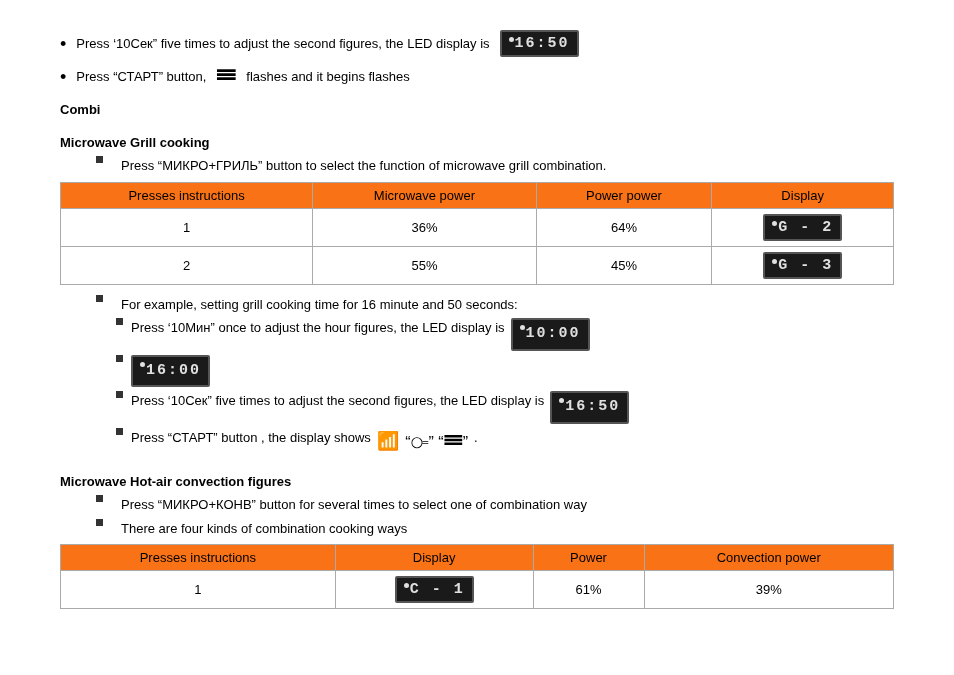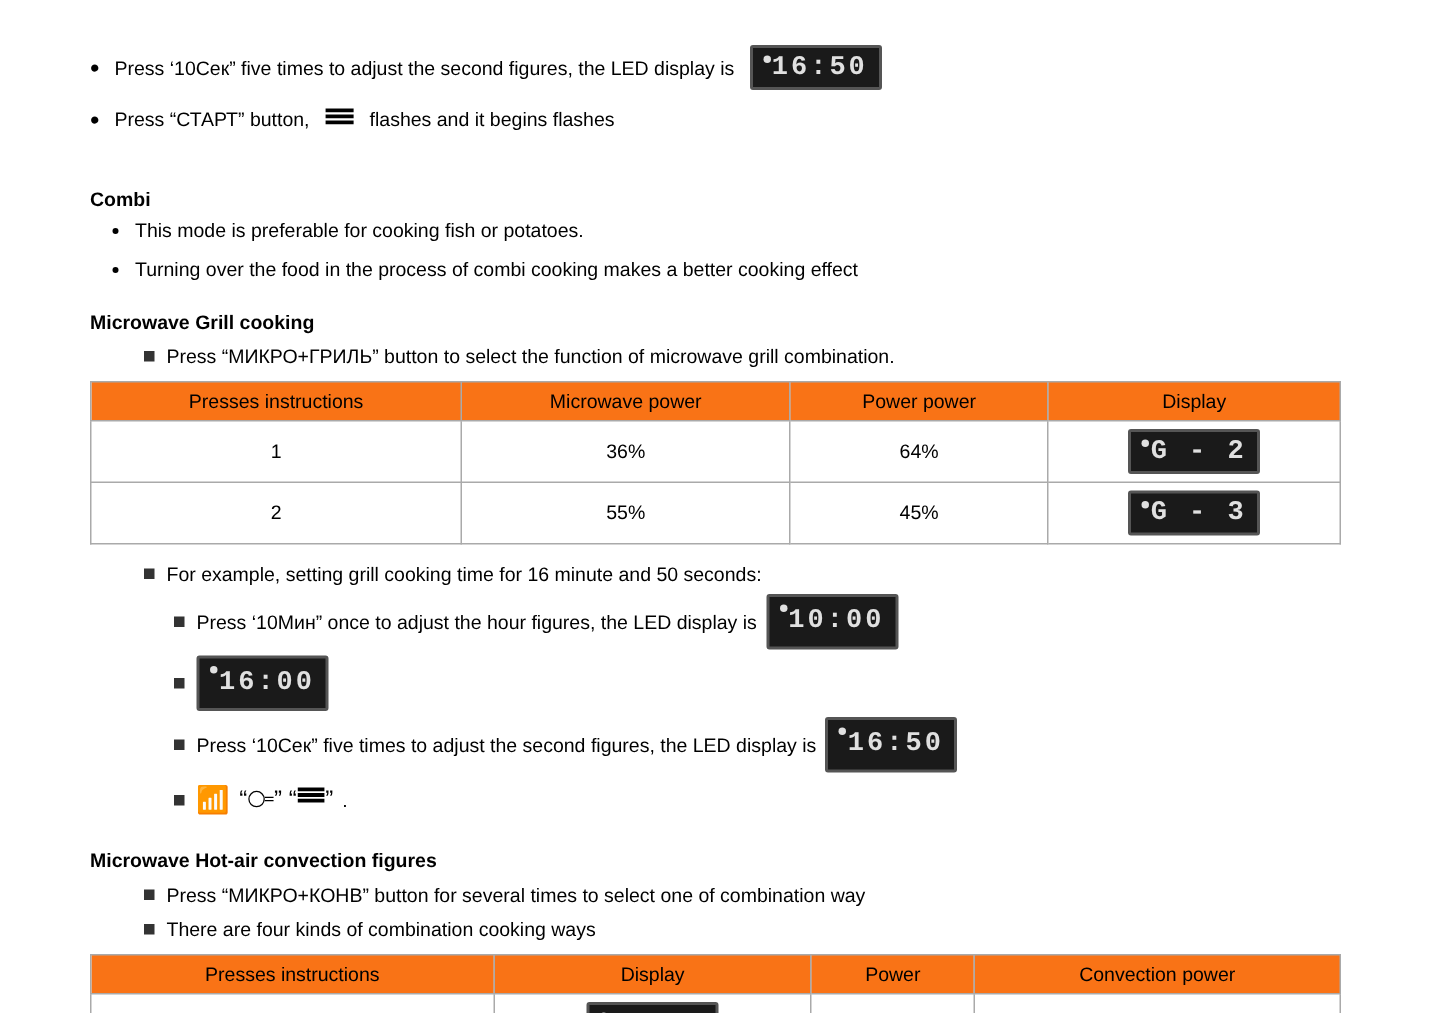--- a/index.html
+++ b/index.html
@@ -22,28 +22,28 @@
       line-height: 1.5;
     }
     .section-title {
       font-weight: bold;
       margin-bottom: 6px;
       margin-top: 18px;
     }
     .combi-title {
       font-weight: bold;
       margin-bottom: 4px;
-      margin-top: 32px;
+      margin-top: 12px;
     }
     .led-display {
       display: inline-block;
       background: #1a1a1a;
       color: #e0e0e0;
       font-family: 'Courier New', monospace;
-      font-size: 18px;
+      font-size: 15px;
       font-weight: bold;
       padding: 3px 7px;
       border: 2px solid #555;
       border-radius: 2px;
       letter-spacing: 2px;
       vertical-align: middle;
       min-width: 52px;
       text-align: center;
     }
     .led-display .led-dot {
@@ -77,29 +77,28 @@
       height: 7px;
       background: #333;
       flex-shrink: 0;
       margin-right: 2px;
     }
     .sub-bullet {
       padding-left: 36px;
       margin-bottom: 4px;
       line-height: 1.5;
       display: flex;
-      align-items: center;
-      gap: 6px;
+      gap: 16px;
     }
     .sub-bullet-sm {
       padding-left: 56px;
       margin-bottom: 4px;
       line-height: 1.5;
       display: flex;
-      align-items: center;
+      align-items: flex-start;
       gap: 6px;
     }
     .top-bullets {
       margin-bottom: 10px;
     }
     .top-bullet-row {
       display: flex;
       align-items: center;
       gap: 10px;
       margin-bottom: 6px;
@@ -129,24 +128,20 @@
   <div class="top-bullet-row">
     <span class="bullet-dot">•</span>
     <span>Press “СТАРТ”  button,</span>
     <span class="omega-symbol">𝍢</span>
     <span>flashes and it begins flashes</span>
   </div>
 </div>
 
 <div>
   <div class="combi-title">Combi</div>
-  <ul class="bullet-list">
-    <li>This mode is preferable for cooking fish or potatoes.</li>
-    <li>Turning over the food in the process of combi cooking makes a better cooking effect</li>
-  </ul>
 </div>
 
 <div>
   <div class="section-title">Microwave Grill cooking</div>
   <div class="sub-bullet">
     <span class="square-bullet"></span>
     <span>Press “МИКРО+ГРИЛЬ”  button to select the function of microwave grill combination.</span>
   </div>
 
   <table>
@@ -203,20 +198,21 @@
   <div style="margin-bottom:4px;"></div>
   <div class="sub-bullet-sm">
     <span class="square-bullet"></span>
     <span>Press ‘10Сек”  five times to adjust the second figures,  the LED display  is</span>
     <span class="led-display">
       <span class="led-dot"></span>16:50
     </span>
   </div>
   <div class="sub-bullet-sm">
     <span class="square-bullet"></span>
+    <span>Press “СТАРТ”  button , the display shows</span>
     <span style="font-size:18px;vertical-align:middle;">📶</span>
     <span style="font-size:16px;">“⧃” “<span style="font-size:19px;font-weight:bold;">𝍢</span>”</span>
     <span>.</span>
   </div>
 </div>
 
 <div style="margin-top:10px;">
   <div class="section-title">Microwave Hot-air  convection figures</div>
   <div class="sub-bullet">
     <span class="square-bullet"></span>

